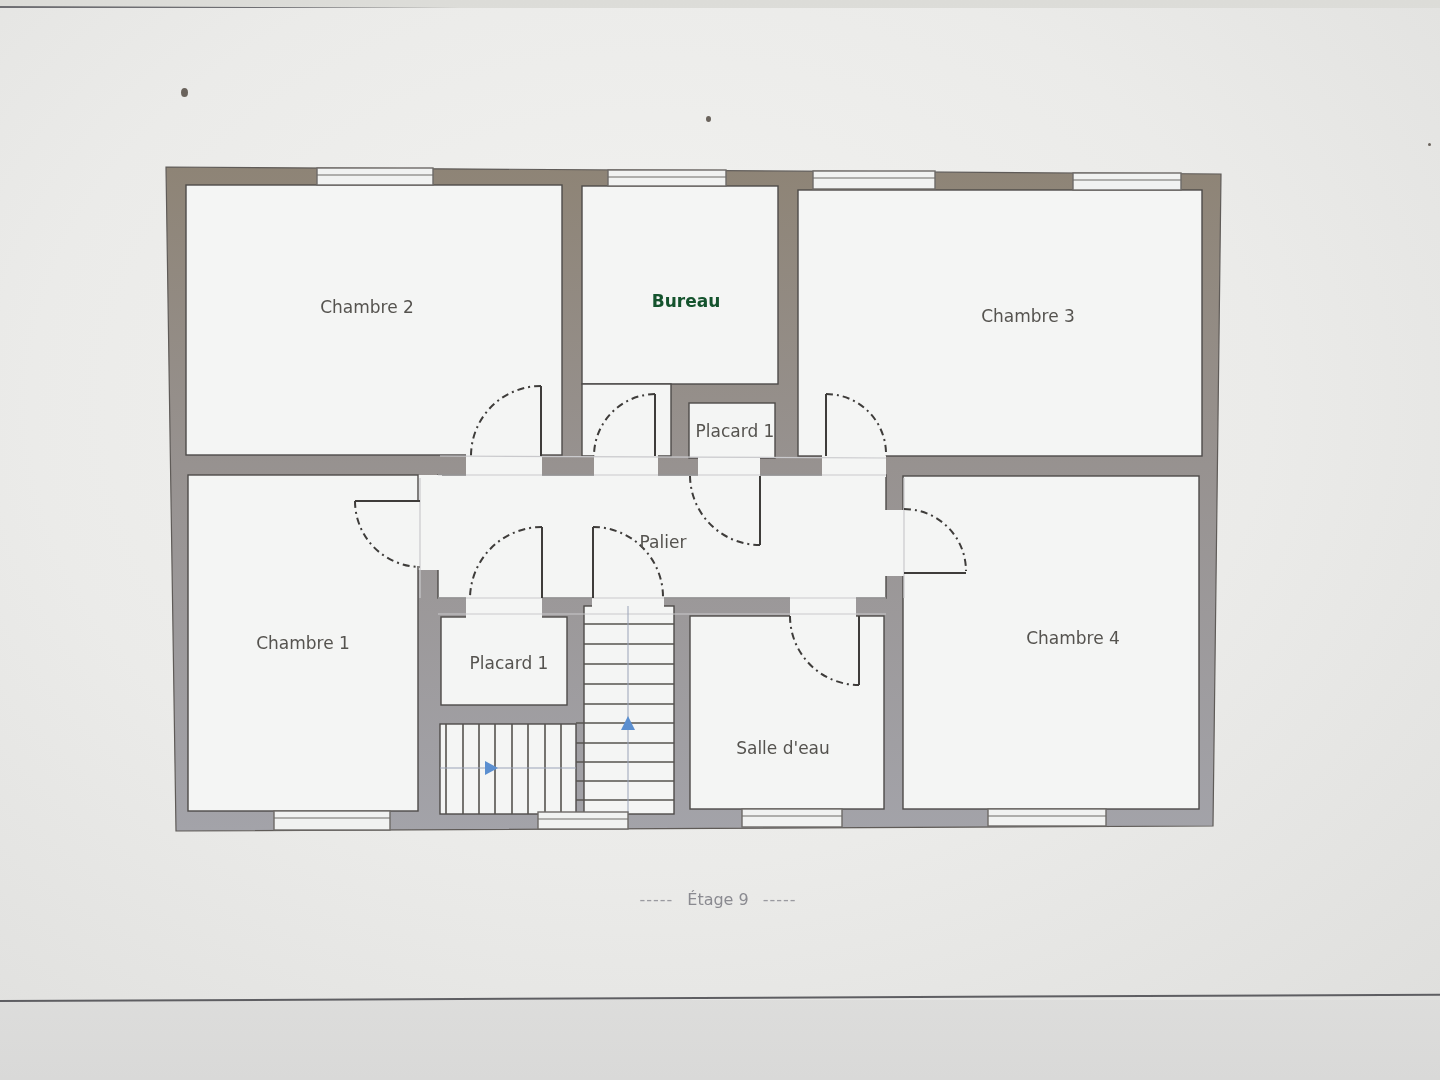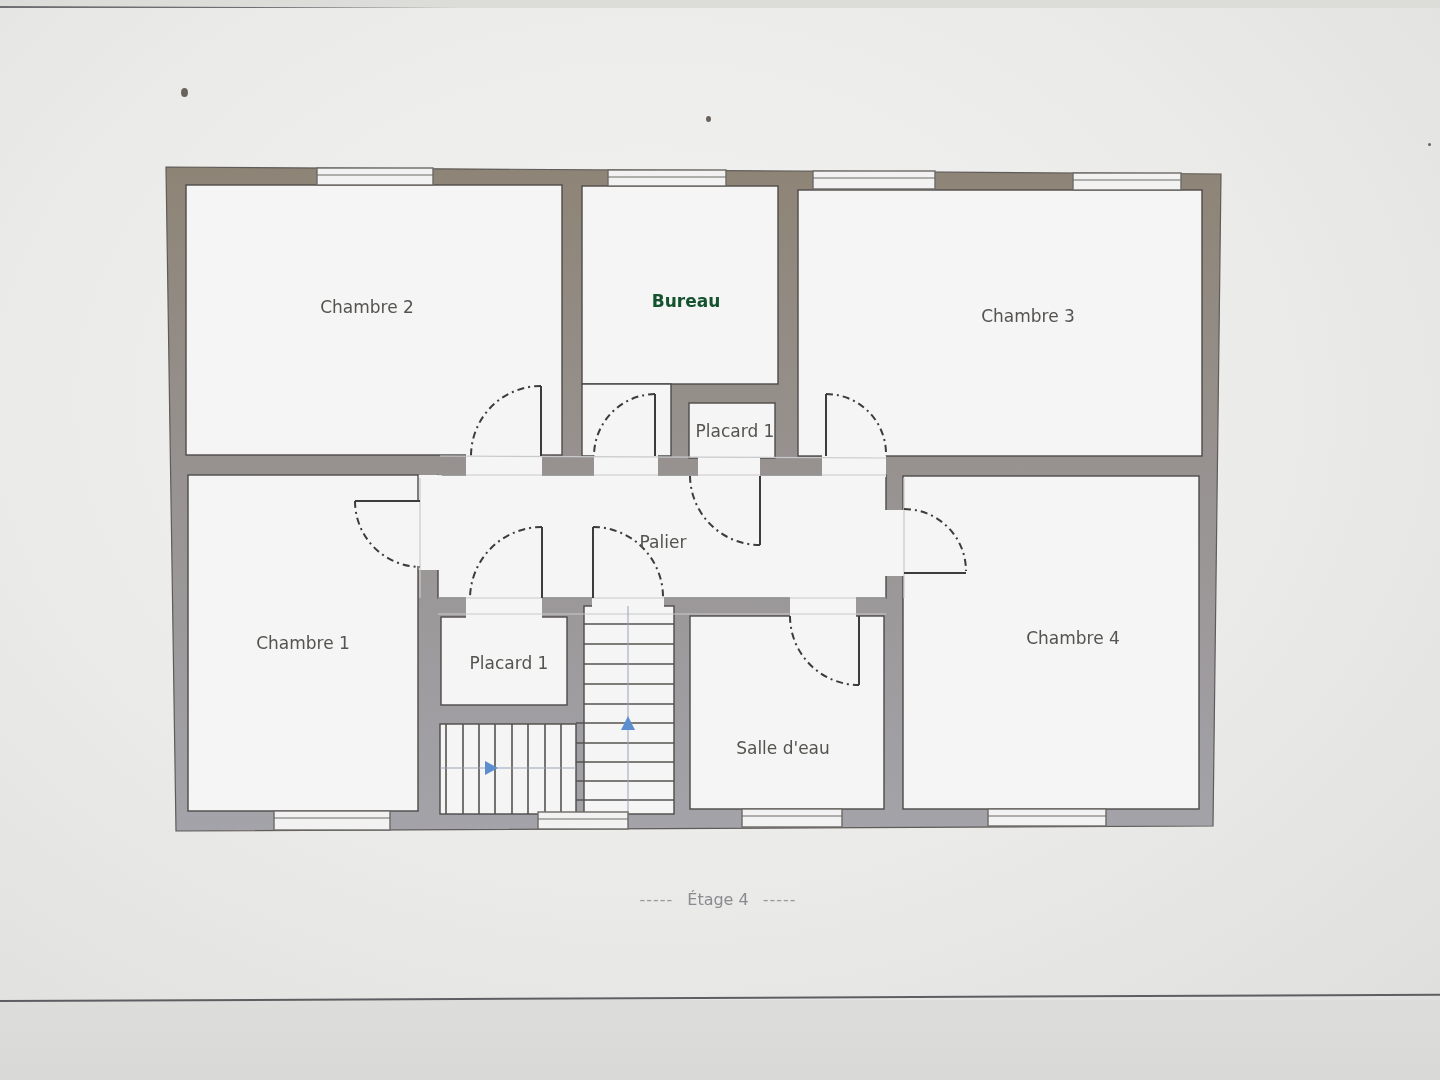--- a/index.html
+++ b/index.html
@@ -188,14 +188,14 @@
 <div class="room-label bold" style="left:686px;top:301px;">Bureau</div>
 <div class="room-label" style="left:1028px;top:316px;">Chambre 3</div>
 <div class="room-label" style="left:735px;top:431px;">Placard 1</div>
 <div class="room-label" style="left:663px;top:542px;">Palier</div>
 <div class="room-label" style="left:303px;top:643px;">Chambre 1</div>
 <div class="room-label" style="left:509px;top:663px;text-align:center;">Placard 1</div>
 <div class="room-label" style="left:783px;top:748px;">Salle d'eau</div>
 <div class="room-label" style="left:1061px;top:638px;margin-left:12px;">Chambre 4</div>
 
 <div class="floor-caption">
-  <span class="dash">-----</span><span>Étage 4</span><span class="dash">-----</span>
+  <span class="dash">-----</span><span>Étage 9</span><span class="dash">-----</span>
 </div>
 
 </body></html>

